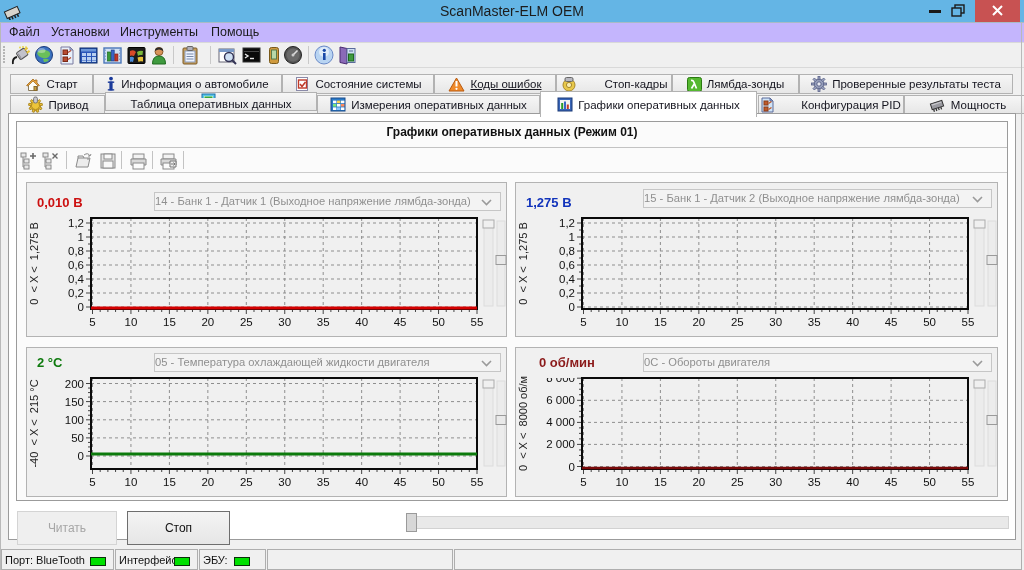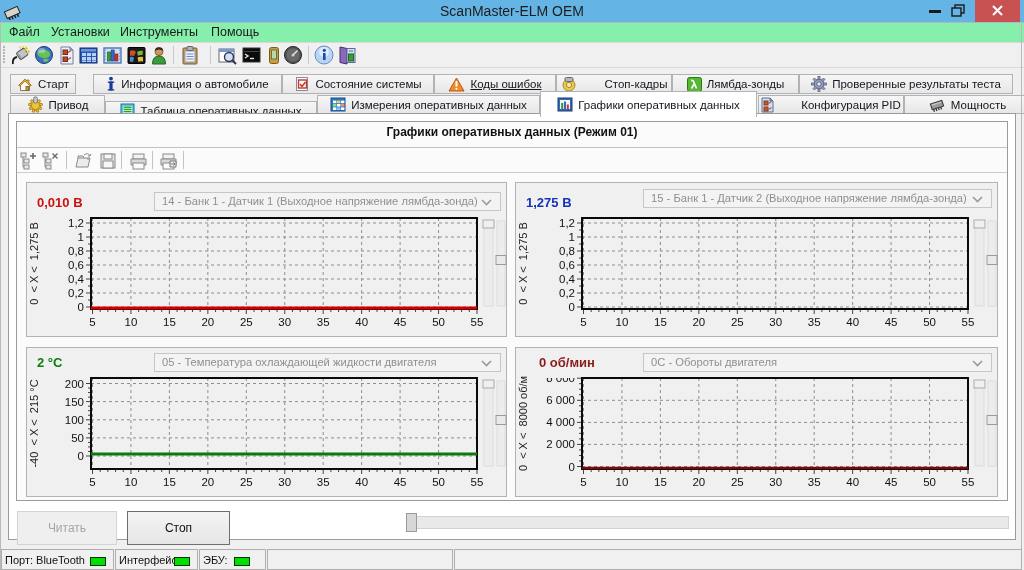--- a/index.html
+++ b/index.html
@@ -1,32 +1,32 @@
 <!DOCTYPE html>
 <html><head><meta charset="utf-8"><style>
 
 * { margin:0; padding:0; box-sizing:border-box; }
 body { width:1024px; height:570px; position:relative; background:#f0f0f0;
   font-family:"Liberation Sans", sans-serif; overflow:hidden; }
 .abs { position:absolute; }
 .titlebar { left:0; top:0; width:1024px; height:22px; background:#64b5e5; }
-.menubar { left:0; top:23px; width:1024px; height:19px; background:#86efac; }
+.menubar { left:0; top:23px; width:1024px; height:19px; background:#c4b5fd; }
 .menubar span { position:absolute; top:2px; font-size:12.5px; color:#1a1a1a; }
 .toolbar { left:0; top:43px; width:1024px; height:25px; background:#f0f0f0; border-bottom:1px solid #d9d9d9; }
 .tico { position:absolute; top:2px; }
 .tsep { position:absolute; top:3px; width:1px; height:18px; background:#c9c9c9; }
 .tab { position:absolute; height:19px; background:linear-gradient(#f6f6f6,#e7e7e7);
   border:1px solid #b2b2b2; display:flex; align-items:center; justify-content:center;
   font-size:11.5px; color:#14141e; white-space:nowrap; }
 .tab svg { margin-right:5px; }
 .tabpage { left:8px; top:113px; width:1008px; height:427px; background:#fff; border:1px solid #9b9b9b; }
 .inner { position:absolute; left:7px; top:7px; width:992px; height:381px; background:#fbfbfb; border:1px solid #9b9b9b; }
 .cpanel { position:absolute; background:#f0f0f0; border:1px solid #b3b3b3; }
 .dd { position:absolute; height:19px; background:#f3f3f3; border:1px solid #c6c6c6;
-  font-size:11.2px; color:#8f8f8f; line-height:17px; padding-left:7px; padding-right:24px; white-space:nowrap; overflow:hidden; }
+  font-size:11.2px; color:#8f8f8f; line-height:17px; padding-right:24px; white-space:nowrap; overflow:hidden; }
 .btn { position:absolute; height:34px; font-size:12px; display:flex; align-items:center; justify-content:center; }
 .sbpanel { position:absolute; top:549px; height:21px; border:1px solid #aeaeae; background:#f0f0f0; }
 .led { position:absolute; width:16px; height:9px; background:#00e000; border:1px solid #0a300a; }
 
 </style></head><body>
 <div class="abs titlebar"></div>
 <div class="abs" style="left:0;top:22px;width:1024px;height:1px;background:#a8bbc6"></div>
 <svg class="abs" style="left:2px;top:4px" width="20" height="16">
     <g transform="rotate(-24 10 8)">
       <rect x="3" y="5" width="14" height="7" fill="#d8d4cc" stroke="#222" stroke-width="1"></rect>
@@ -168,21 +168,21 @@
     <circle cx="10" cy="7" r="5" fill="#ffffff" opacity="0.55"></circle>
     <rect x="9" y="8" width="2.6" height="7" fill="#1a4aa8"></rect>
     <circle cx="10.3" cy="5.3" r="1.6" fill="#1a4aa8"></circle>
   </svg>
 <svg class="tico abs" style="left:337px;top:45px" width="21" height="21">
     <path d="M3 2 L10 3.5 L10 19 L3 17.5 Z" fill="#8a6ab8" stroke="#4a2a70"></path>
     <rect x="10" y="3.5" width="8" height="14" fill="#cfe0f4" stroke="#5a6a9a"></rect>
     <rect x="11.5" y="9" width="5" height="7" fill="#3f9a3f" stroke="#1f6a1f"></rect>
     <path d="M12 6 h4" stroke="#5a6a9a" stroke-width="1"></path>
   </svg>
-<div class="tab" style="left:10px;top:74px;width:66px;height:20px;">
+<div class="tab" style="left:10px;top:74px;width:83px;height:20px;">
     <svg width="16" height="15">
       <path d="M2 8 L8 2.5 L14 8 L12.5 8 L12.5 13.5 L3.5 13.5 L3.5 8 Z" fill="#fdfdf5" stroke="#8a7a5a"></path>
       <path d="M1.5 8.5 L8 2 L10 4 L10 3 L12 3 L12 6 L14.5 8.5 L13 9 L8 4 L3 9 Z" fill="#e8a33d" stroke="#a8732a" stroke-width="0.8"></path>
       <rect x="9" y="9.5" width="2.6" height="4" fill="#c8a040" stroke="#8a6a2a"></rect>
     </svg>
     <span>Старт</span>
   </div>
 <div class="tab" style="left:93px;top:74px;width:189px;height:20px;">
     <svg width="10" height="16">
       <g fill="#1a3a9a">
@@ -253,21 +253,21 @@
         <rect x="7.5" y="2.6" width="2" height="3" transform="rotate(160 8.5 9.5)"></rect>
         <rect x="7.5" y="2.6" width="2" height="3" transform="rotate(200 8.5 9.5)"></rect>
         <rect x="7.5" y="2.6" width="2" height="3" transform="rotate(240 8.5 9.5)"></rect>
         <rect x="7.5" y="2.6" width="2" height="3" transform="rotate(280 8.5 9.5)"></rect>
         <rect x="7.5" y="2.6" width="2" height="3" transform="rotate(320 8.5 9.5)"></rect>
       </g>
       <rect x="6.6" y="1" width="3.8" height="6" rx="1.6" fill="#c9c9d2" stroke="#777"></rect>
     </svg>
     <span>Привод</span>
   </div>
-<div class="tab" style="left:105px;top:101px;width:212px;height:19px;">
+<div class="tab" style="left:105px;top:92px;width:212px;height:19px;flex-direction:column;">
     <svg width="15" height="16">
       <rect x="1" y="1" width="13" height="14" fill="#58c8e8" stroke="#1a6aa8"></rect>
       <rect x="3" y="3" width="9" height="10" fill="#e8ffe8"></rect>
       <g stroke="#2a9a2a" stroke-width="1.4">
         <line x1="3.5" y1="4.2" x2="11.5" y2="4.2"></line>
         <line x1="3.5" y1="6.4" x2="11.5" y2="6.4"></line>
         <line x1="3.5" y1="8.6" x2="11.5" y2="8.6"></line>
         <line x1="3.5" y1="10.8" x2="11.5" y2="10.8"></line>
         <line x1="3.5" y1="12.6" x2="11.5" y2="12.6"></line>
       </g>

